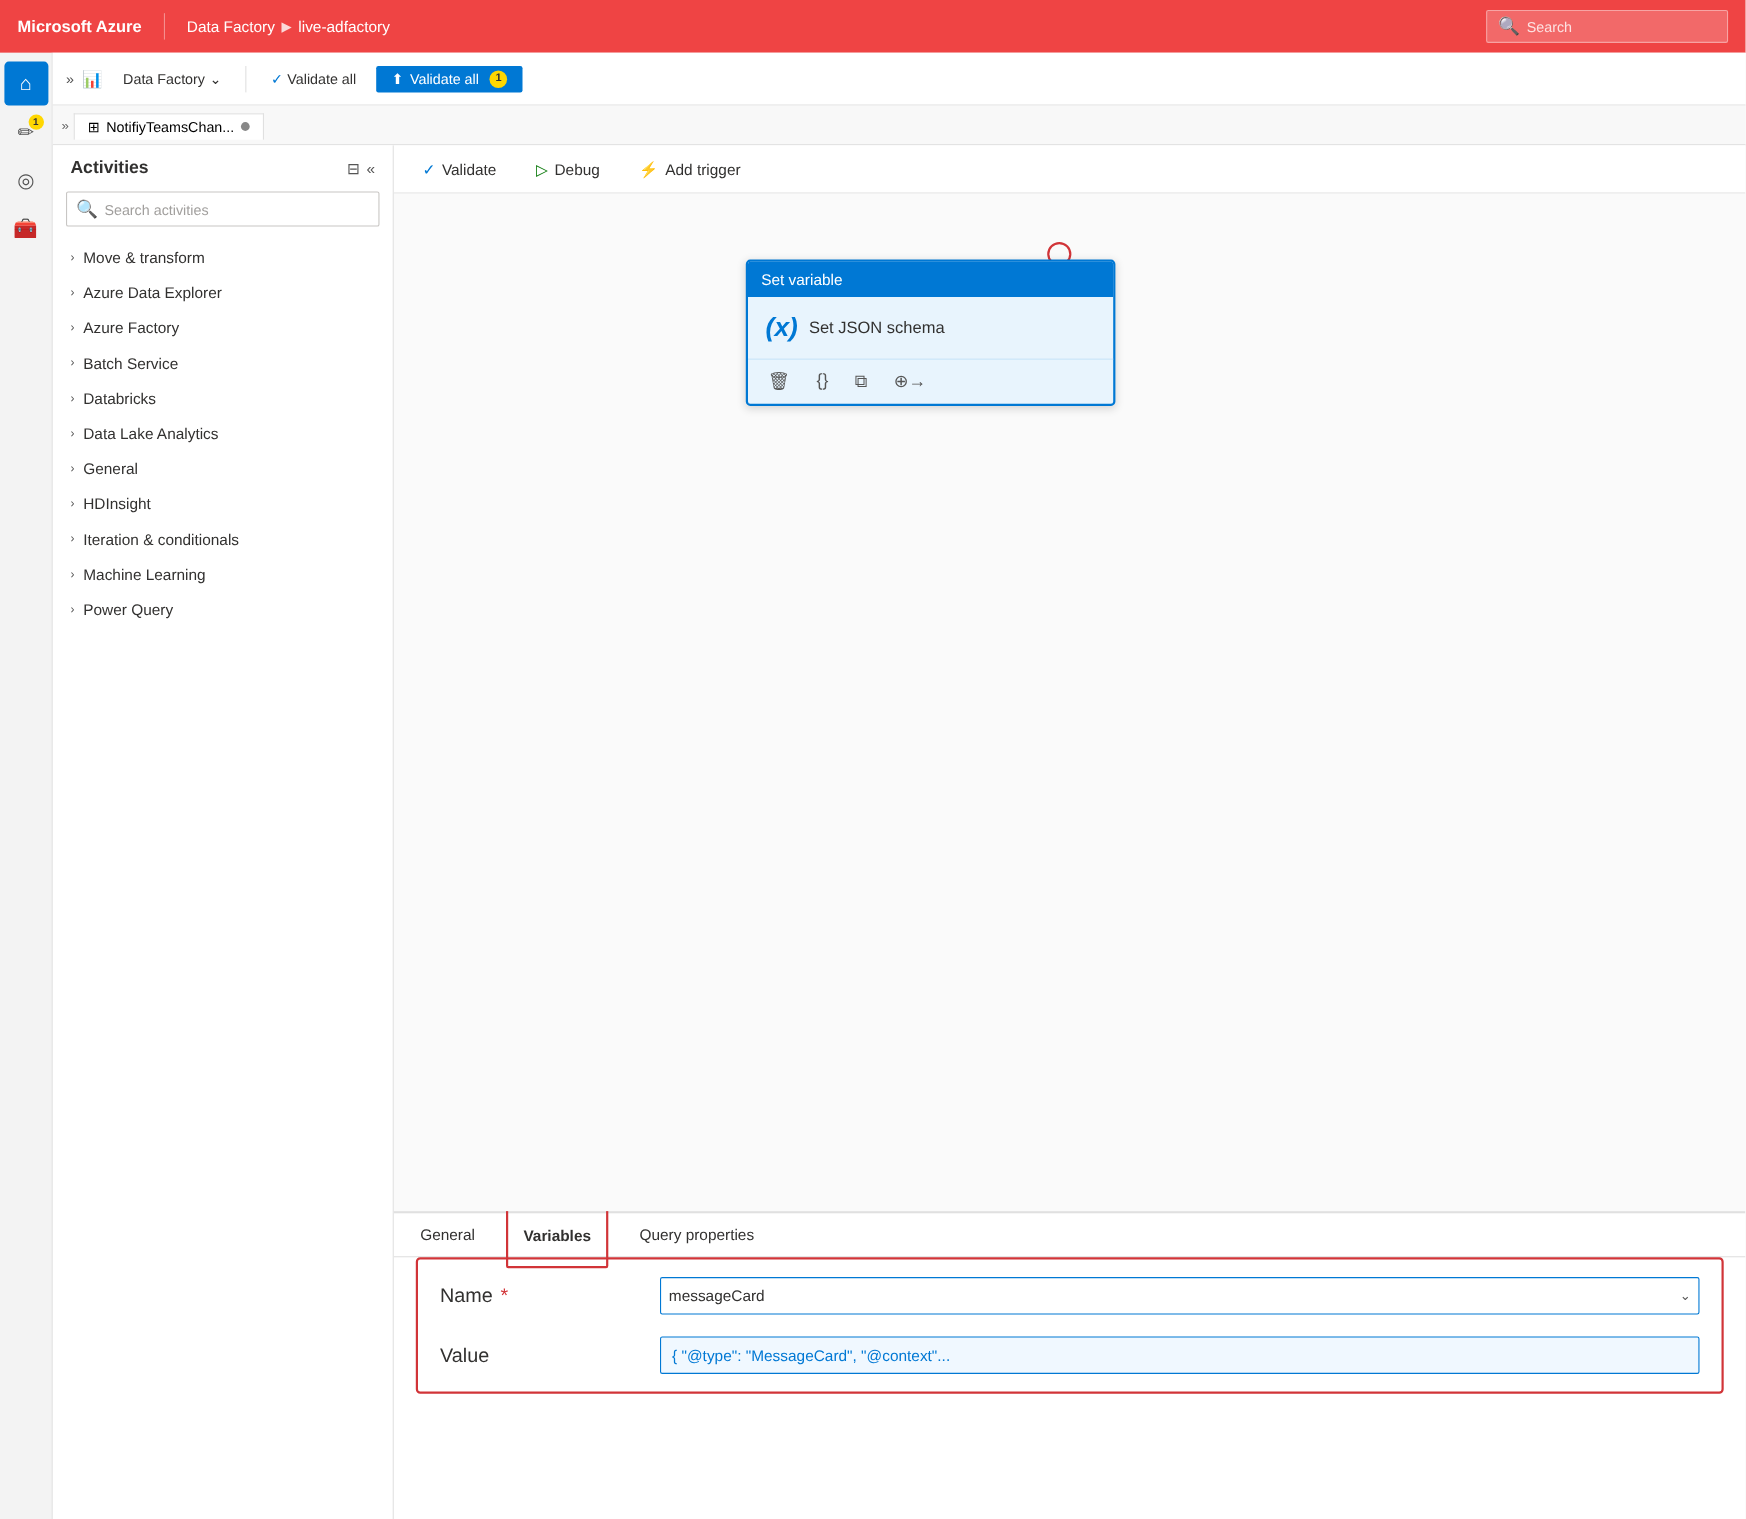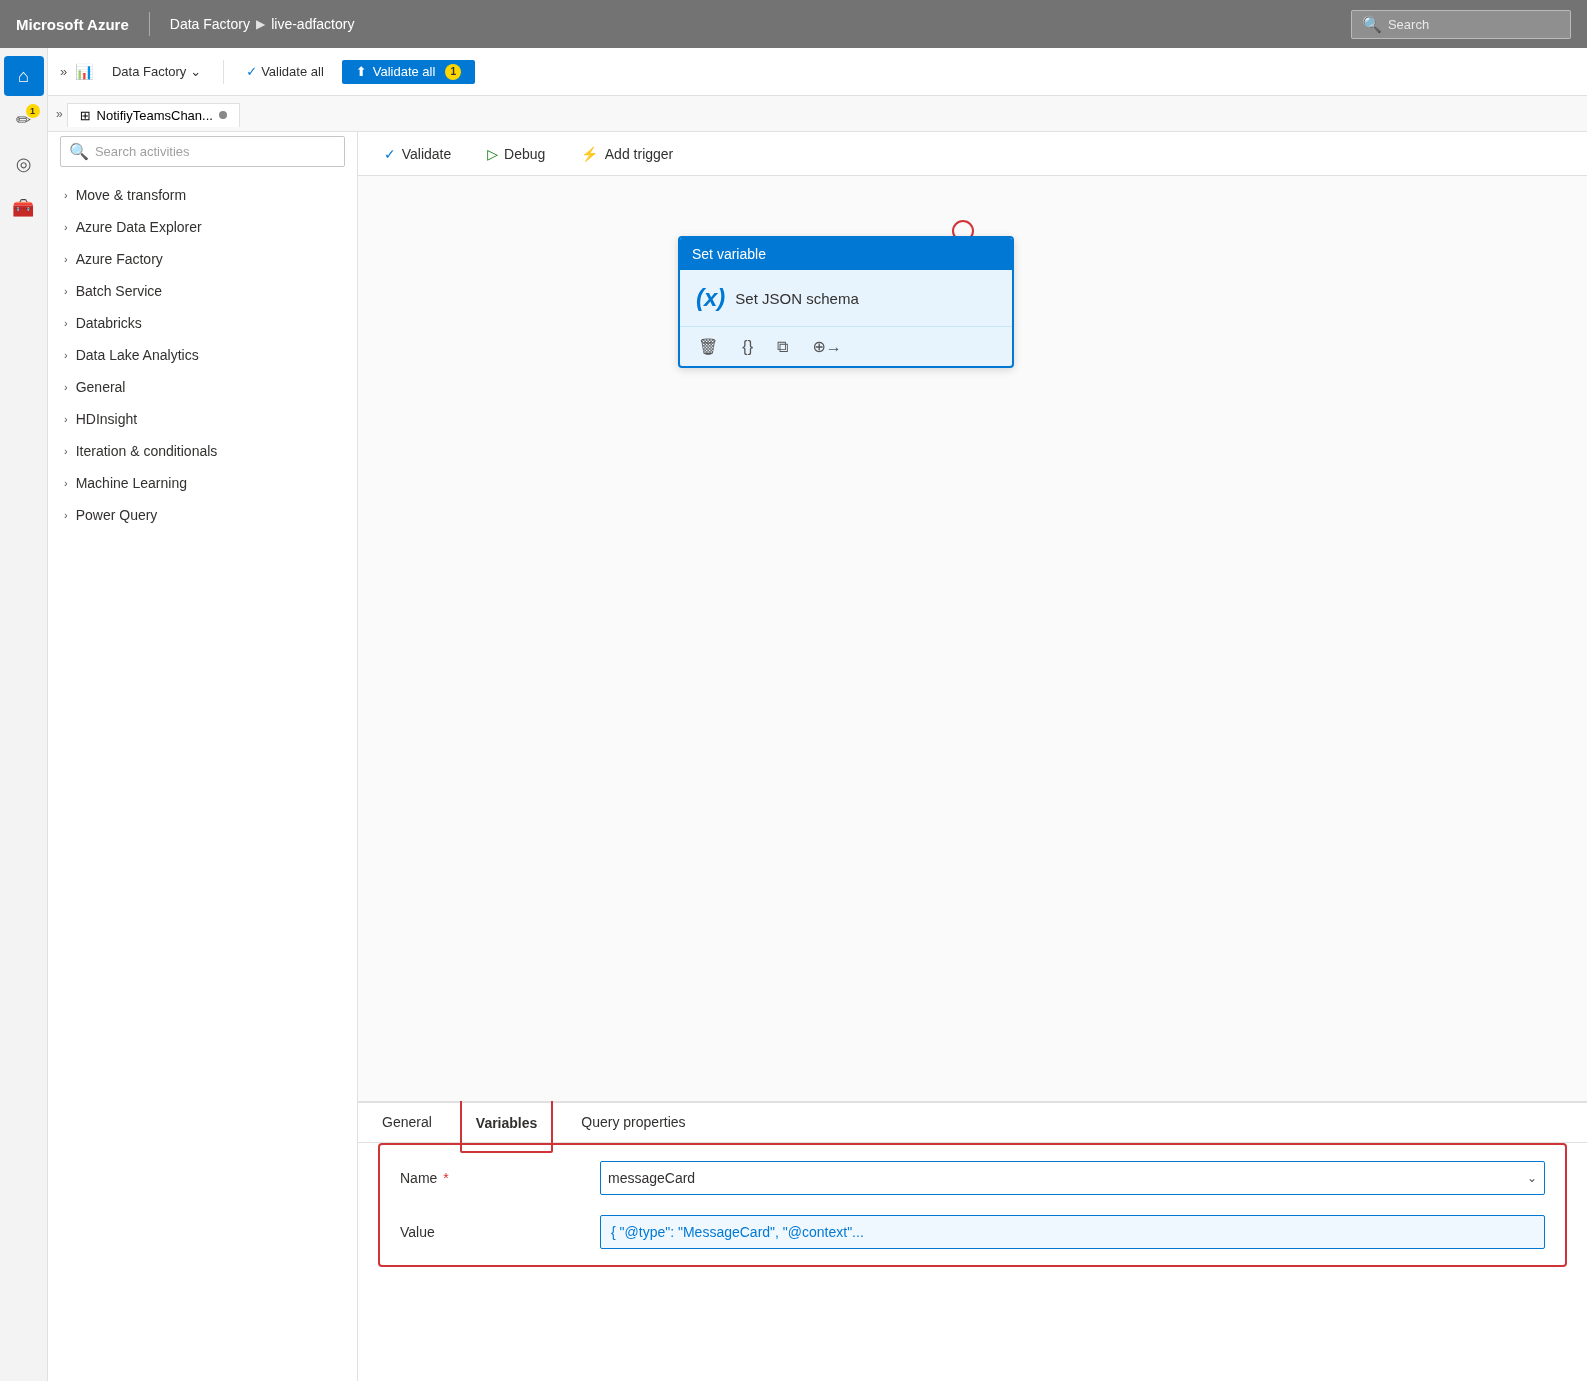--- a/index.html
+++ b/index.html
@@ -1,21 +1,21 @@
 <!DOCTYPE html>
 <html><head>
   <meta charset="utf-8">
   <style>
     * { box-sizing: border-box; margin: 0; padding: 0; font-family: 'Segoe UI', sans-serif; }
     body { width: 1587px; height: 1381px; overflow: hidden; background: #f3f3f3; }
 
     
     .top-nav {
       height: 48px;
-      background: #737373;
+      background: #ef4444;
       display: flex;
       align-items: center;
       padding: 0 16px;
       gap: 12px;
       color: white;
     }
     .top-nav-brand {
       font-size: 15px;
       font-weight: 600;
       color: white;
@@ -389,21 +389,21 @@
       cursor: pointer;
       border-bottom: 2px solid transparent;
       margin-bottom: -1px;
     }
     .form-row {
       display: flex;
       align-items: center;
       gap: 20px;
     }
     .form-label {
-      font-size: 14px;
+      font-size: 18px;
       color: #323130;
       width: 180px;
       flex-shrink: 0;
     }
     .required { color: #d13438; margin-left: 2px; }
     .form-input {
       flex: 1;
       border: 1px solid #0078d4;
       border-radius: 2px;
       padding: 6px 7px;
@@ -501,20 +501,27 @@
       <div class="pipeline-tab">
         <span>⊞</span>
         <span>NotifiyTeamsChan...</span>
         <span class="dot"></span>
       </div>
     </div>
 
     <div class="workspace">
 
       <div class="activities-panel">
+        <div class="activities-header">
+          <span class="activities-title">Activities</span>
+          <div class="activities-header-actions">
+            <span style="cursor:pointer;">⊟</span>
+            <span style="cursor:pointer;">«</span>
+          </div>
+        </div>
         <div class="search-box">
           <span style="color:#a19f9d;">🔍</span>
           <input type="text" placeholder="Search activities" style="">
         </div>
         <div class="activities-list">
           <div class="activity-group">
             <span class="chevron-right">›</span>
             <span>Move &amp; transform</span>
           </div>
           <div class="activity-group">

